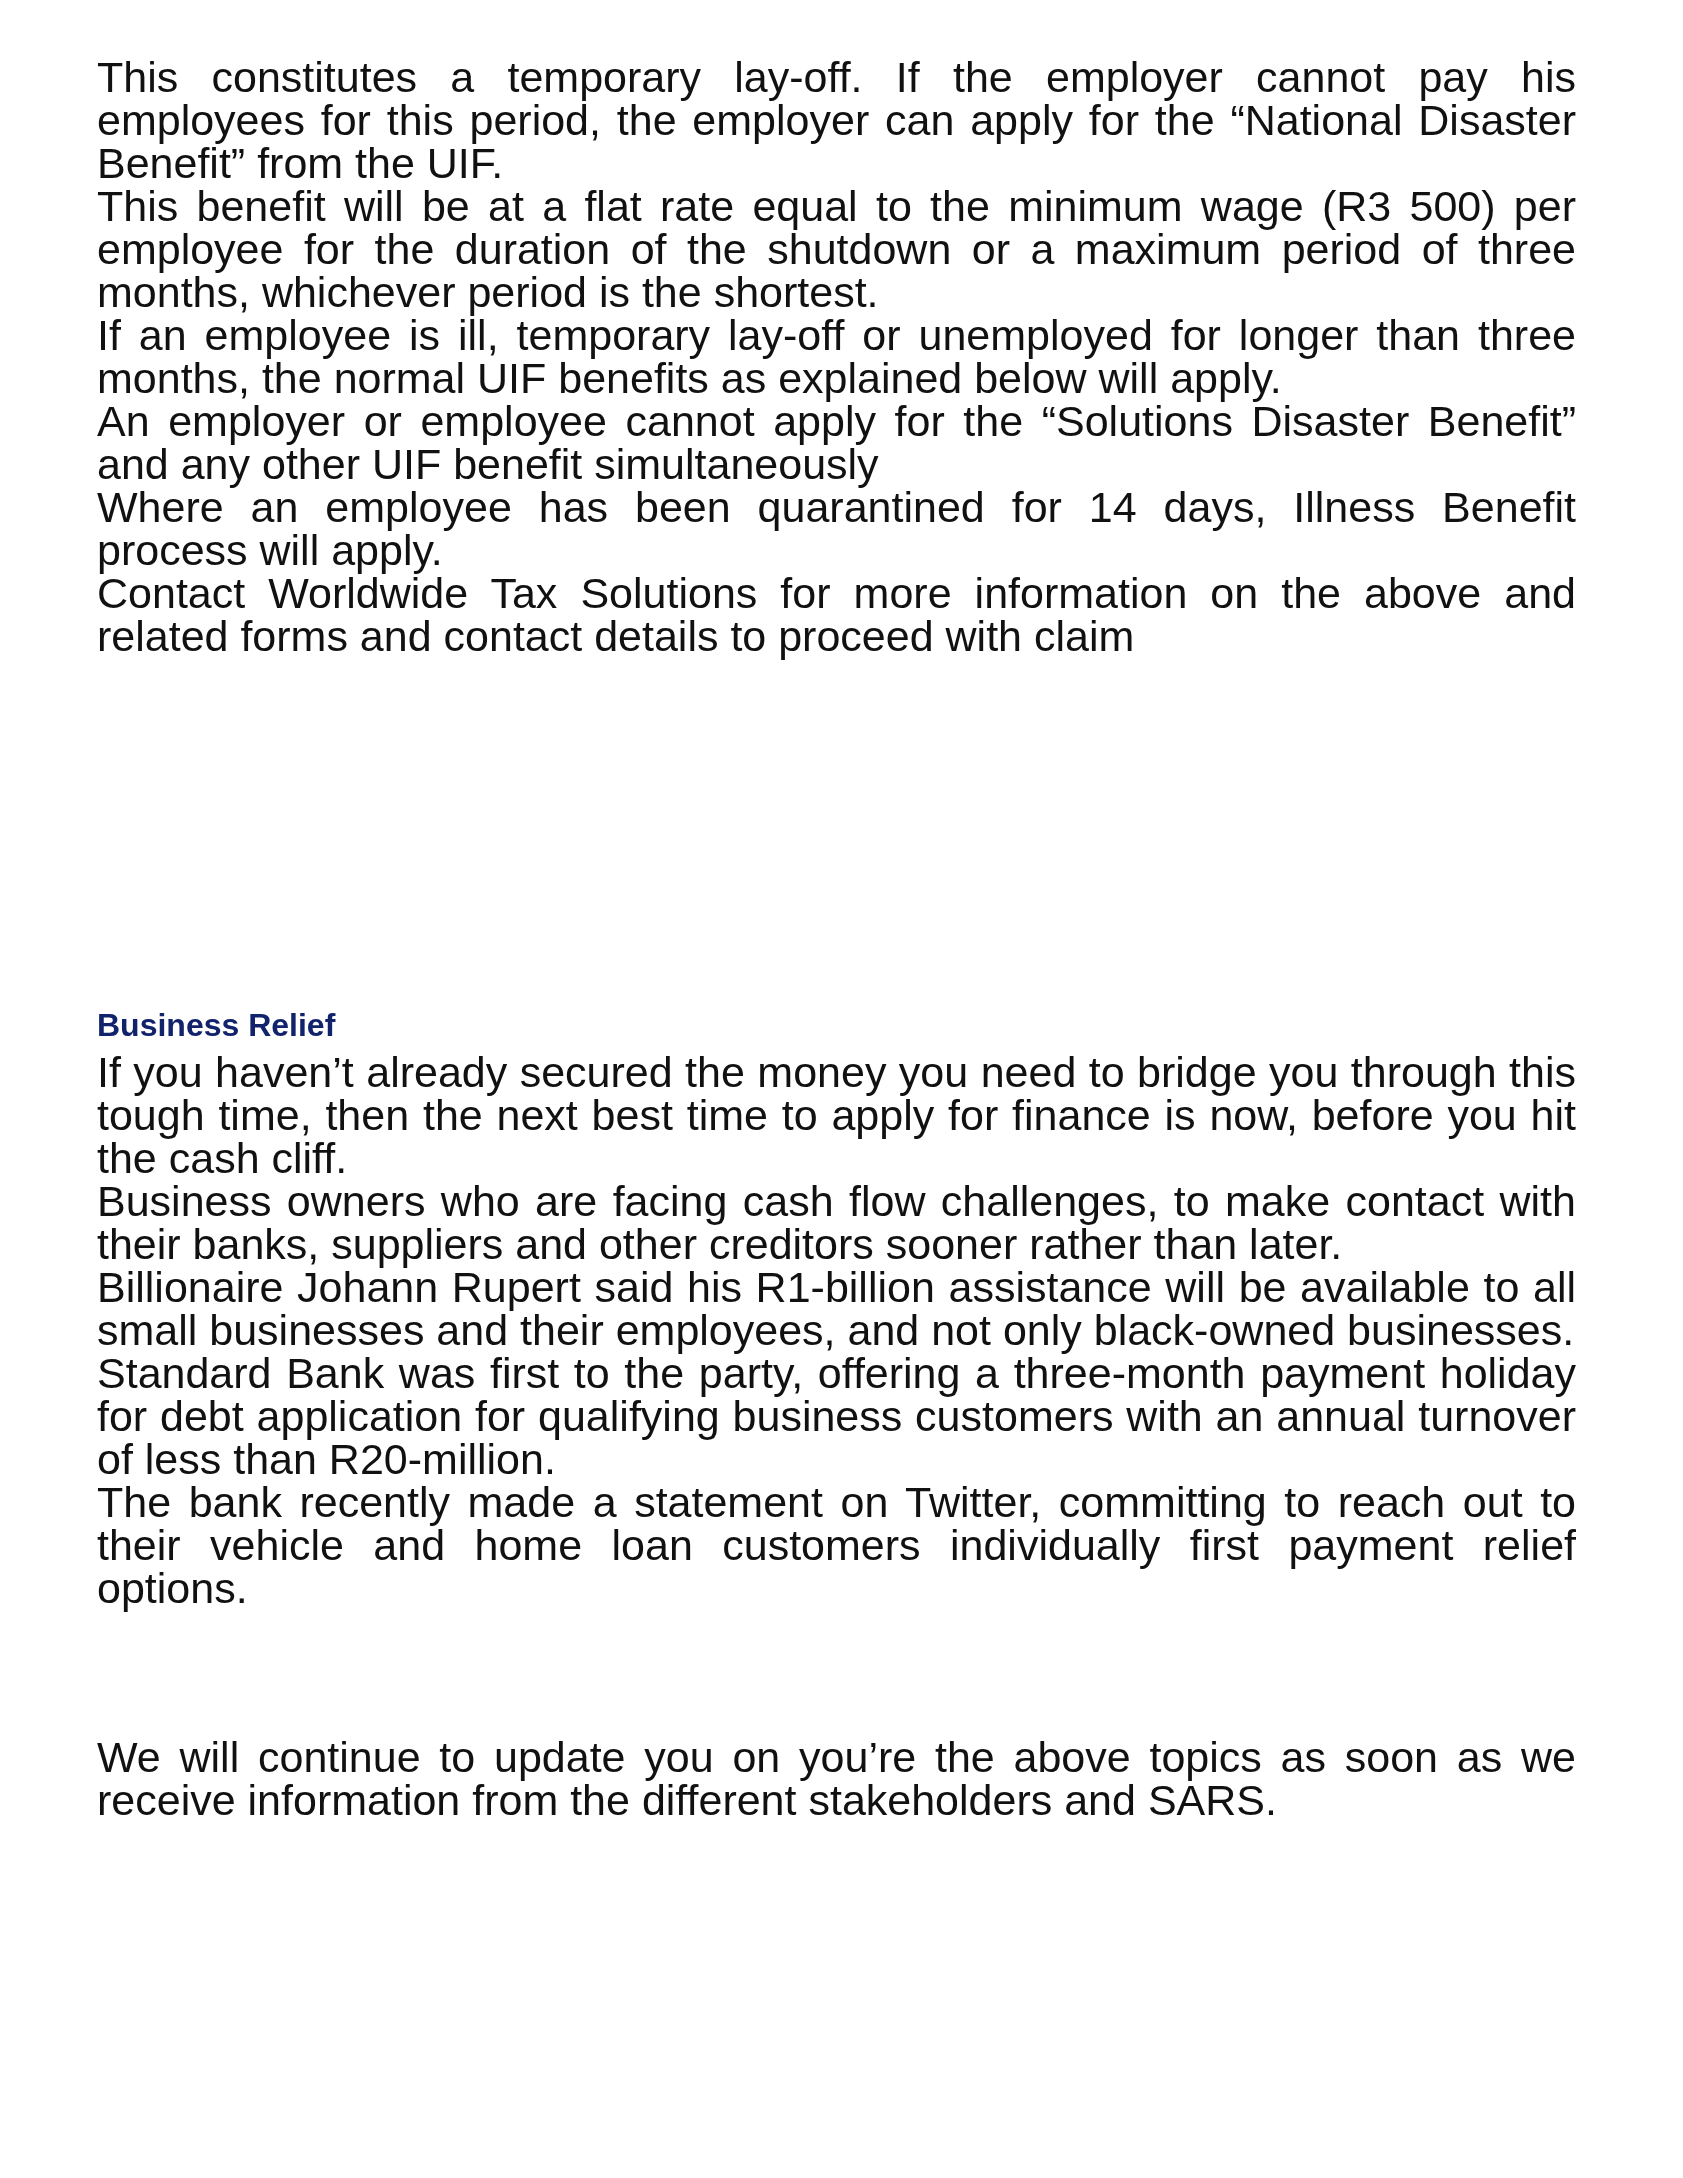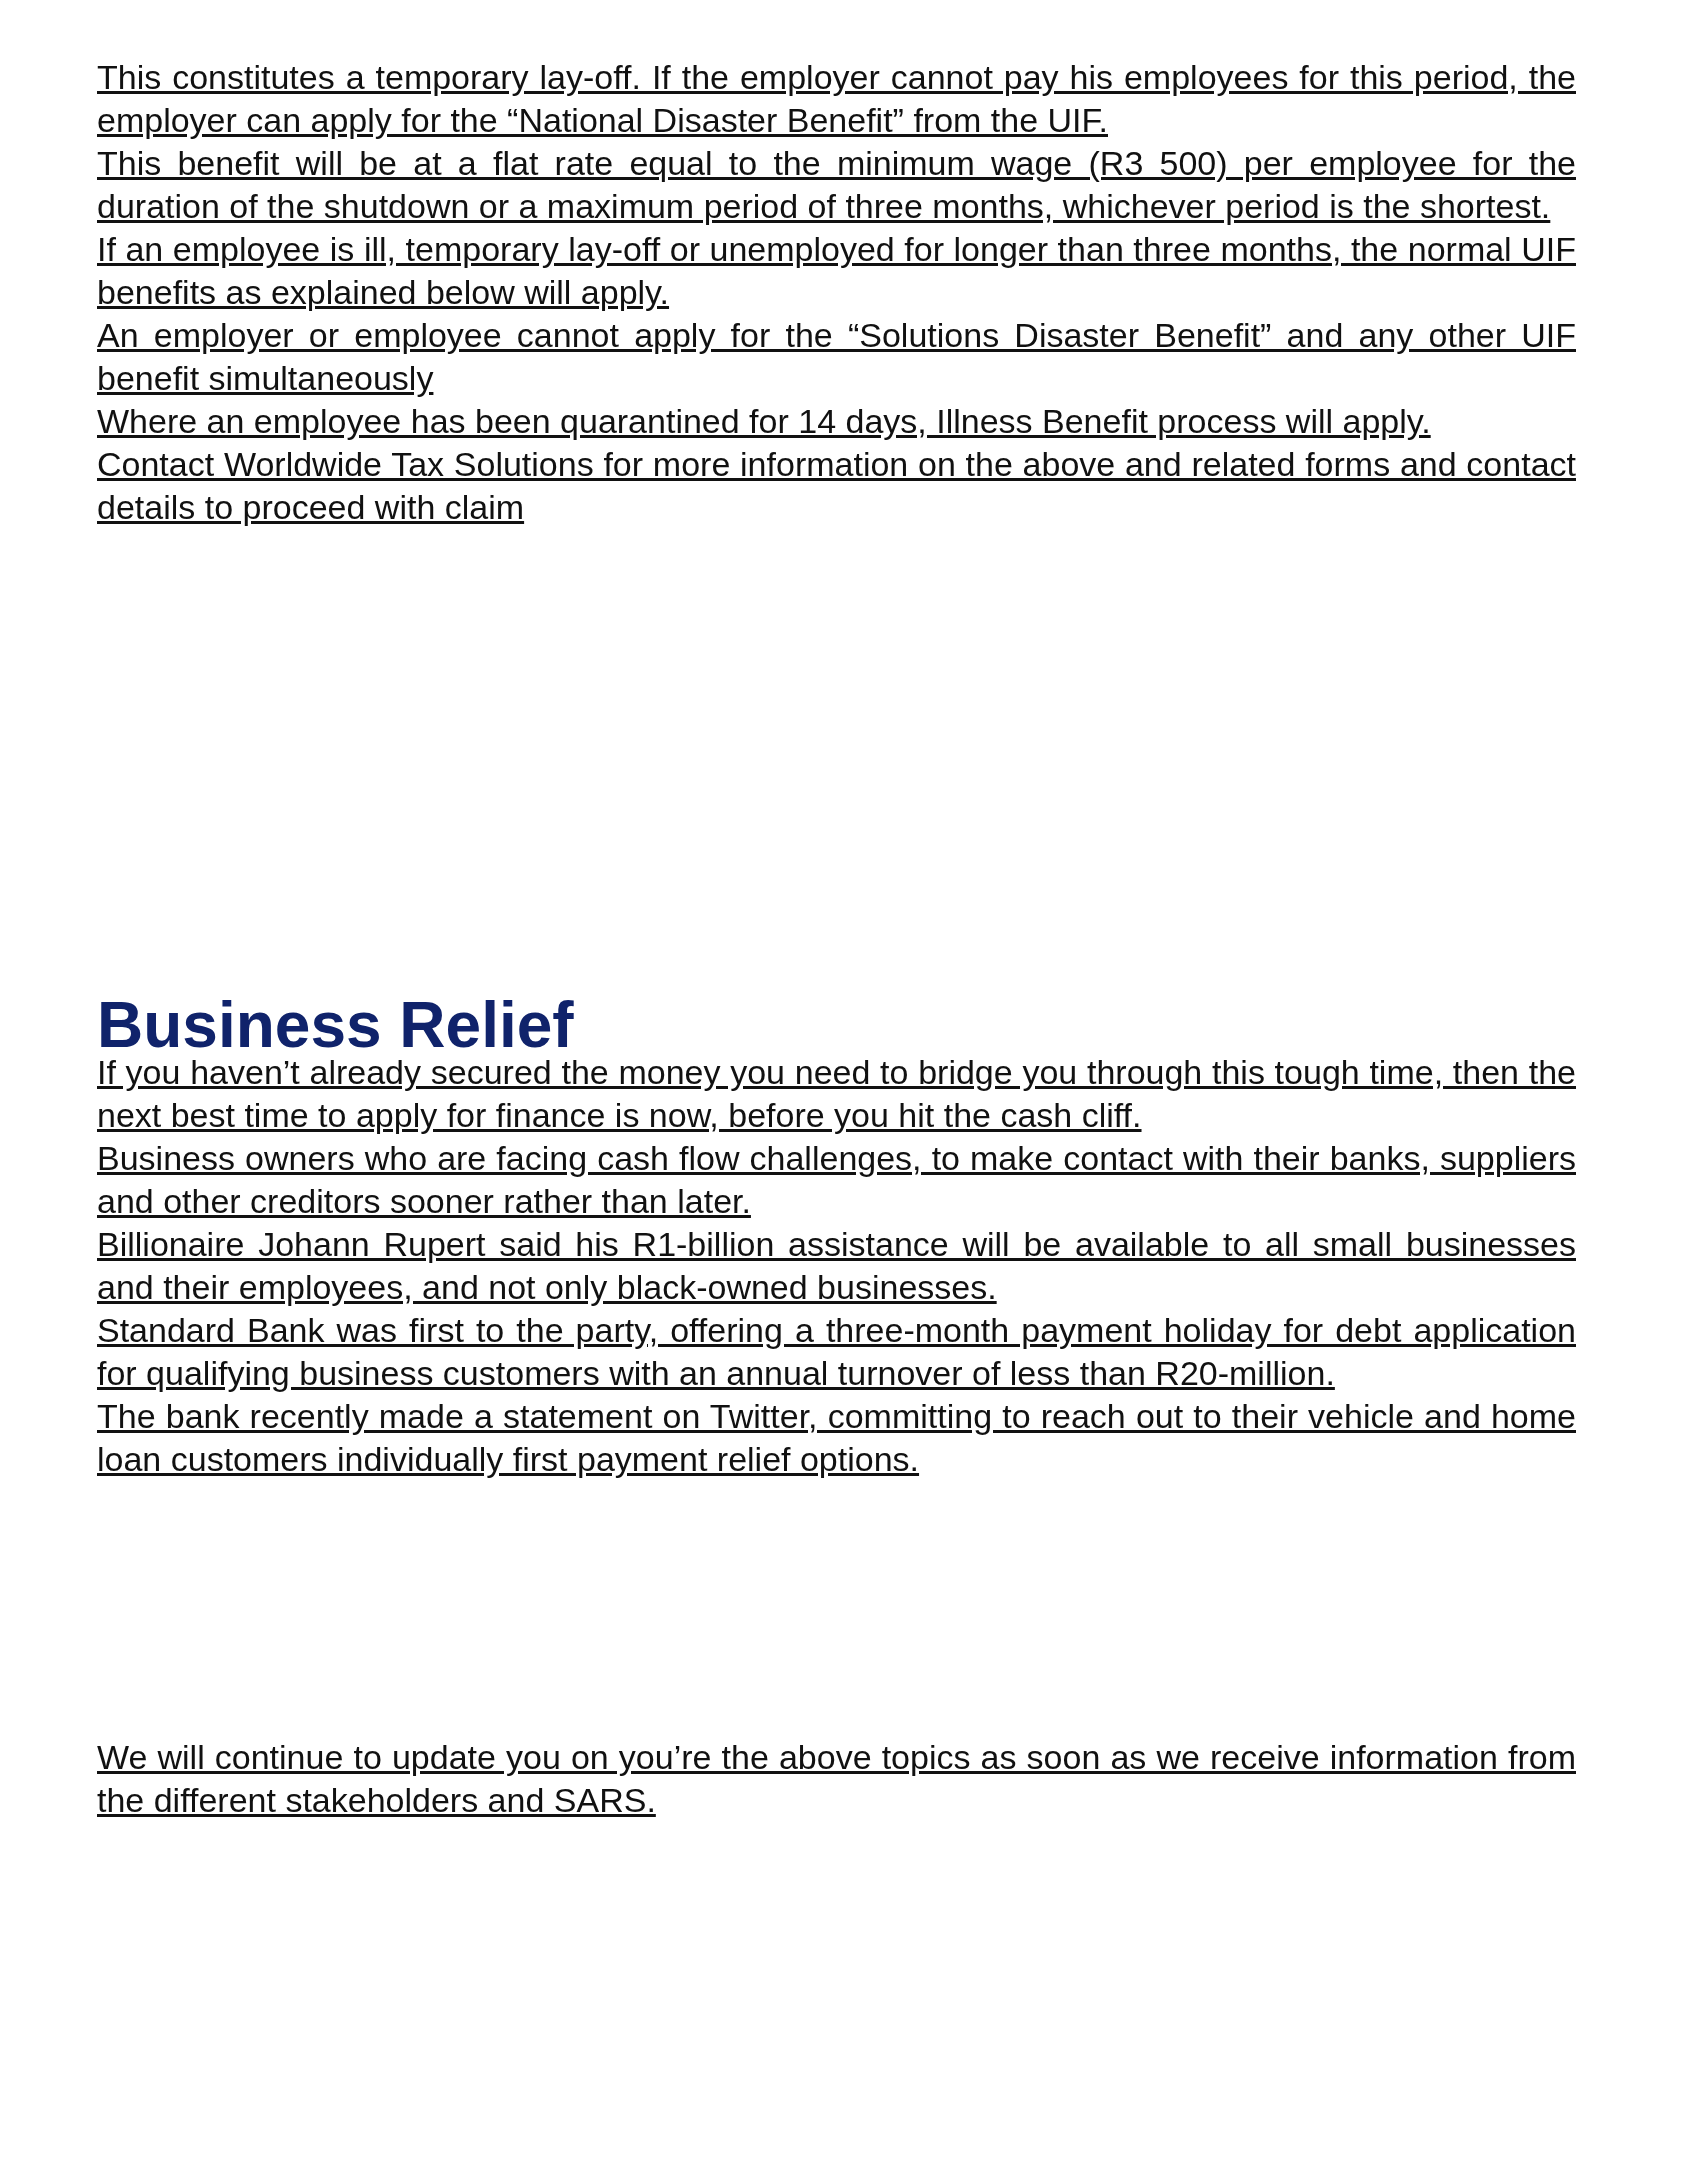--- a/index.html
+++ b/index.html
@@ -1,22 +1,22 @@
 <!DOCTYPE html>
 <html><head>
 <meta charset="utf-8">
 <style>
   html, body { margin: 0; padding: 0; background: #ffffff; }
   body { width: 1683px; height: 2178px; position: relative; overflow: hidden;
          font-family: "Liberation Sans", sans-serif; color: #111111; }
   .page { position: absolute; left: 97px; width: 1479px; }
-  .para { font-size: 34px; line-height: 43px; text-align: justify; margin: 0; text-decoration: underline; }
+  .para { font-size: 43px; line-height: 43px; text-align: justify; margin: 0; }
   #sec1 { top: 56px; }
   #heading { position: absolute; left: 97px; top: 998px; margin: 0;
-             font-size: 64px; font-weight: bold; color: #10236b; line-height: 55px; }
+             font-size: 32px; font-weight: bold; color: #10236b; line-height: 55px; }
   #sec2 { top: 1051px; }
   #closing { top: 1736px; }
 </style>
 </head>
 <body>
 
 <div class="page" id="sec1">
   <p class="para">This constitutes a temporary lay-off. If the employer cannot pay his employees for this period, the employer can apply for the “National Disaster Benefit” from the UIF.</p>
   <p class="para">This benefit will be at a flat rate equal to the minimum wage (R3 500) per employee for the duration of the shutdown or a maximum period of three months, whichever period is the shortest.</p>
   <p class="para">If an employee is ill, temporary lay-off or unemployed for longer than three months, the normal UIF benefits as explained below will apply.</p>

